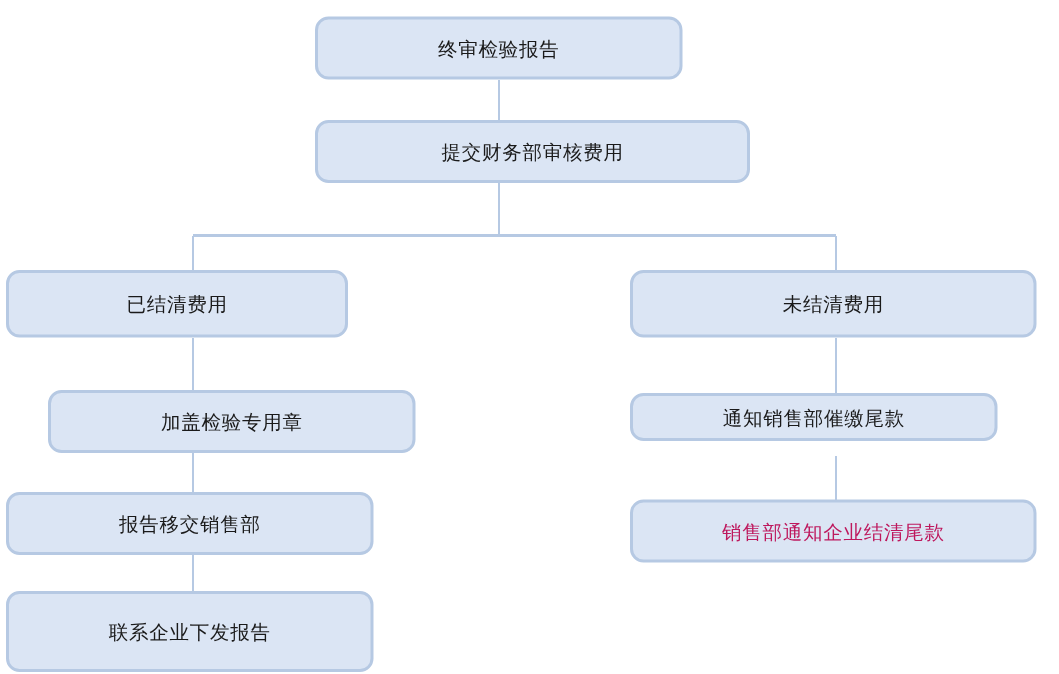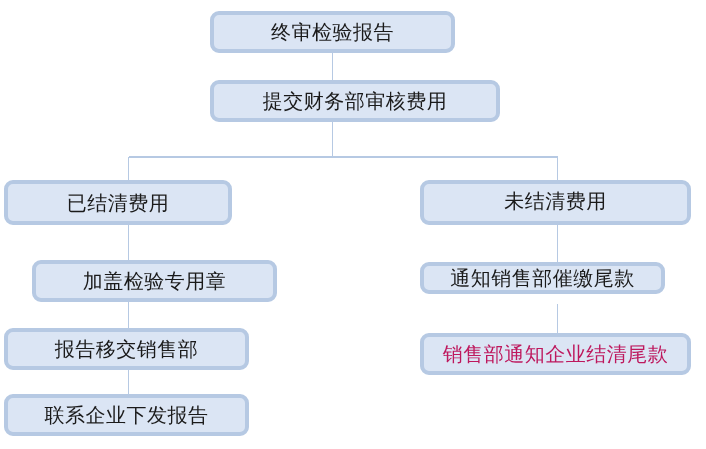--- a/index.html
+++ b/index.html
@@ -29,24 +29,24 @@
     pointer-events: none;
   }
   .node {
     position: absolute;
     z-index: 2;
     box-sizing: border-box;
     display: flex;
     align-items: center;
     justify-content: center;
     background: #dbe5f4;
-    border: 4px solid #8b5cf6;
+    border: 2px solid #8b5cf6;
     border-radius: 9px;
     color: #1a1a1a;
-    font-size: 20px;
+    font-size: 13px;
     line-height: 1;
     letter-spacing: 0.5px;
     white-space: nowrap;
   }
   .node-label {
     display: block;
     pointer-events: none;
   }
 </style>
 </head>
@@ -81,37 +81,37 @@
   </div>
 
   <div class="node" style="left: 210px; top: 80px; width: 290px; height: 42px; background: rgb(219, 229, 244); border-color: rgb(182, 201, 227); color: rgb(26, 26, 26); border-radius: 9px;">
     <span class="node-label">提交财务部审核费用</span>
   </div>
 
   <div class="node" style="left: 4px; top: 180px; width: 228px; height: 45px; background: rgb(219, 229, 244); border-color: rgb(182, 201, 227); color: rgb(26, 26, 26); border-radius: 9px;">
     <span class="node-label">已结清费用</span>
   </div>
 
-  <div class="node" style="left: 420px; top: 180px; width: 271px; height: 45px; background: rgb(219, 229, 244); border-color: rgb(182, 201, 227); color: rgb(26, 26, 26); border-radius: 9px; font-family: Liberation Mono, monospace;">
+  <div class="node" style="left: 420px; top: 180px; width: 271px; height: 45px; background: rgb(219, 229, 244); border-color: rgb(182, 201, 227); color: rgb(26, 26, 26); border-radius: 9px;">
     <span class="node-label">未结清费用</span>
   </div>
 
   <div class="node" style="left: 4px; top: 260px; width: 245px; height: 42px; background: rgb(219, 229, 244); border-color: rgb(182, 201, 227); color: rgb(26, 26, 26); border-radius: 9px; margin-left: 28px;">
     <span class="node-label">加盖检验专用章</span>
   </div>
 
   <div class="node" style="left: 420px; top: 262px; width: 245px; height: 32px; background: rgb(219, 229, 244); border-color: rgb(182, 201, 227); color: rgb(26, 26, 26); border-radius: 9px;">
     <span class="node-label">通知销售部催缴尾款</span>
   </div>
 
   <div class="node" style="left: 4px; top: 328px; width: 245px; height: 42px; background: rgb(219, 229, 244); border-color: rgb(182, 201, 227); color: rgb(26, 26, 26); border-radius: 9px;">
     <span class="node-label">报告移交销售部</span>
   </div>
 
   <div class="node" style="left: 420px; top: 333px; width: 271px; height: 42px; background: rgb(219, 229, 244); border-color: rgb(182, 201, 227); color: #be185d; border-radius: 9px;">
     <span class="node-label">销售部通知企业结清尾款</span>
   </div>
 
-  <div class="node" style="left: 4px; top: 394px; width: 245px; height: 42px; background: rgb(219, 229, 244); border-color: rgb(182, 201, 227); color: rgb(26, 26, 26); border-radius: 9px;">
+  <div class="node" style="left: 4px; top: 394px; width: 245px; height: 54px; background: rgb(219, 229, 244); border-color: rgb(182, 201, 227); color: rgb(26, 26, 26); border-radius: 9px;">
     <span class="node-label">联系企业下发报告</span>
   </div>
 
 </div>
 
 </body></html>

